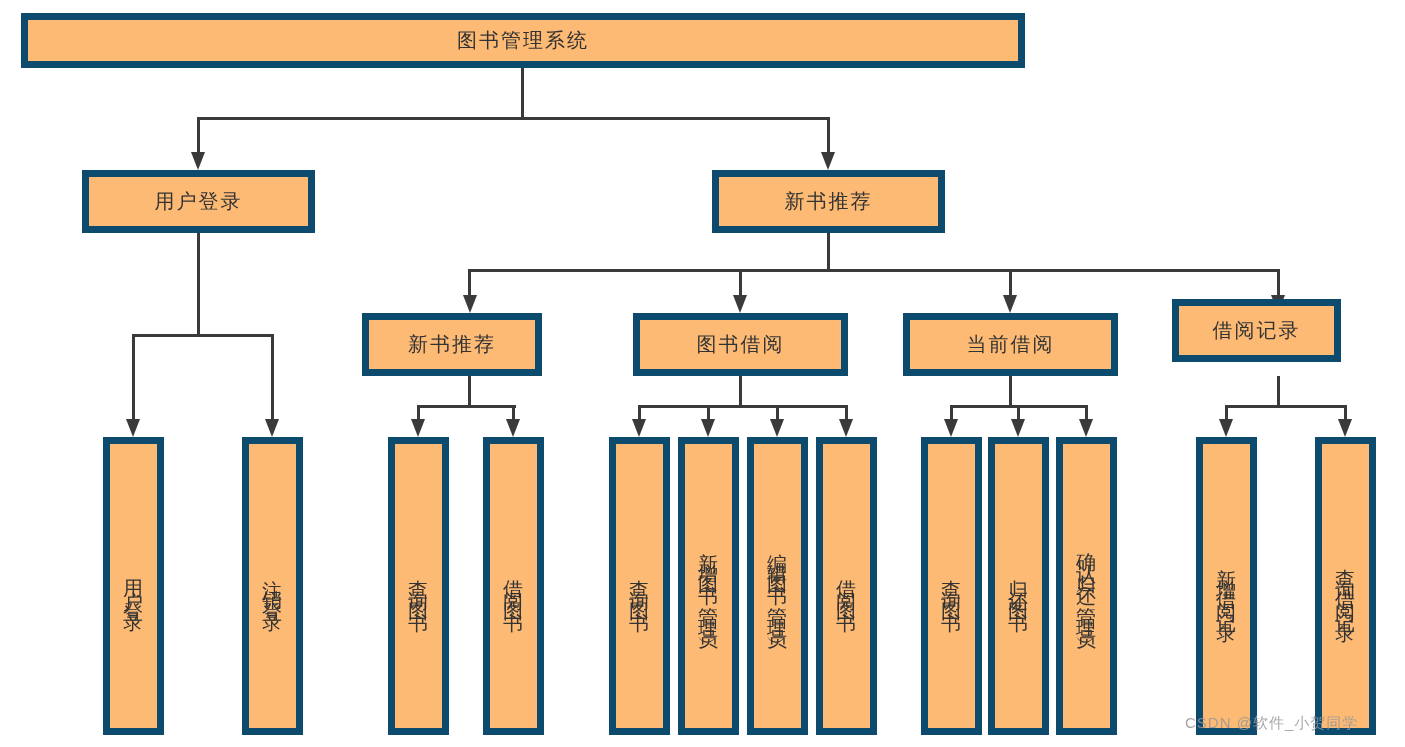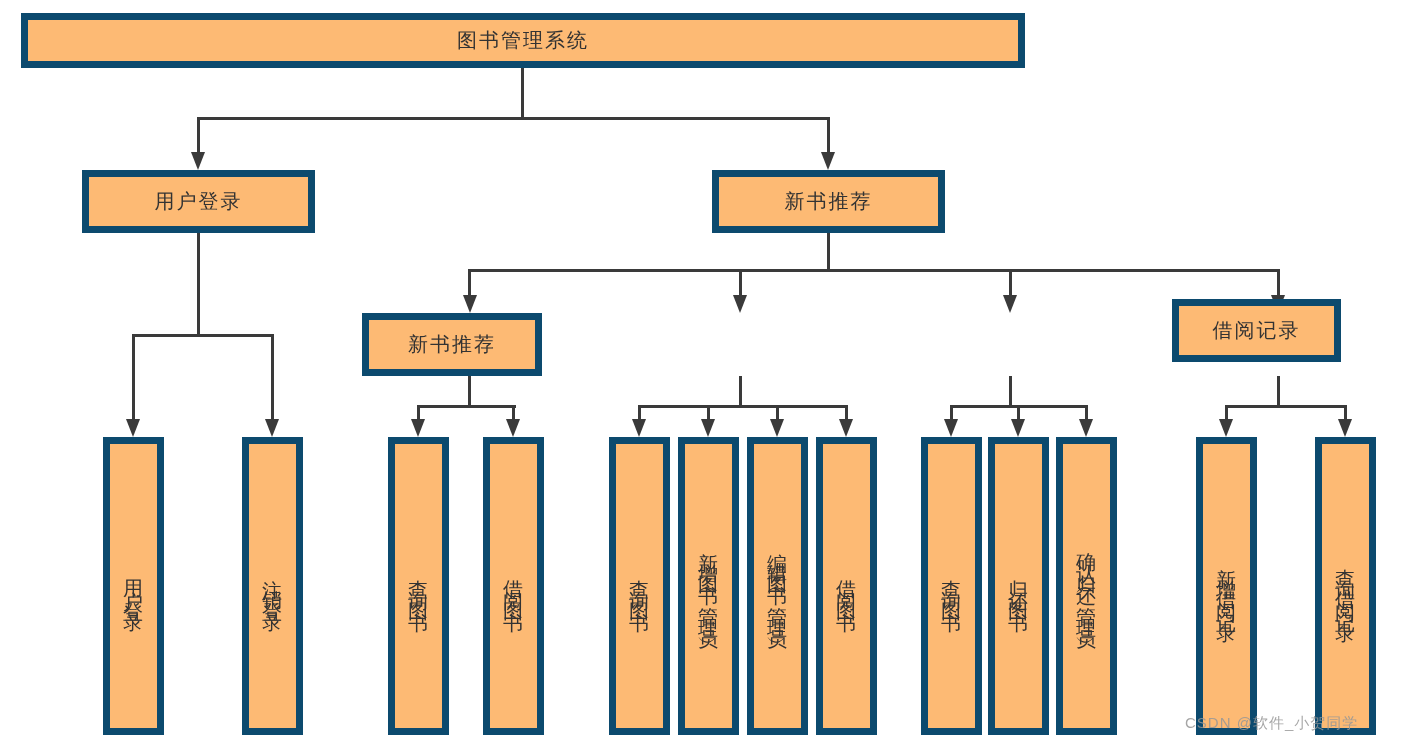--- a/index.html
+++ b/index.html
@@ -91,20 +91,22 @@
   <div class="arrow" style="left:1219px;top:419px"></div>
   <div class="ln" style="left:1344px;top:405px;width:3px;height:15px"></div>
   <div class="arrow" style="left:1338px;top:419px"></div>
 
   <div class="node h" style="left:21px;top:13px;width:1004px;height:55px">图书管理系统</div>
 
   <div class="node h" style="left:82px;top:170px;width:233px;height:63px">用户登录</div>
   <div class="node h" style="left:712px;top:170px;width:233px;height:63px">新书推荐</div>
 
   <div class="node h" style="left:362px;top:313px;width:180px;height:63px">新书推荐</div>
+  <div class="node h" style="left:633px;top:313px;width:215px;height:63px">图书借阅</div>
+  <div class="node h" style="left:903px;top:313px;width:215px;height:63px">当前借阅</div>
   <div class="node h" style="left:1172px;top:299px;width:169px;height:63px">借阅记录</div>
 
   <div class="node v" style="left:103px;top:437px;width:61px;height:298px">用户登录</div>
   <div class="node v" style="left:242px;top:437px;width:61px;height:298px">注销登录</div>
 
   <div class="node v" style="left:388px;top:437px;width:61px;height:298px">查询图书</div>
   <div class="node v" style="left:483px;top:437px;width:61px;height:298px">借阅图书</div>
 
   <div class="node v" style="left:609px;top:437px;width:61px;height:298px">查询图书</div>
   <div class="node v" style="left:678px;top:437px;width:61px;height:298px">新增图书（管理员）</div>

